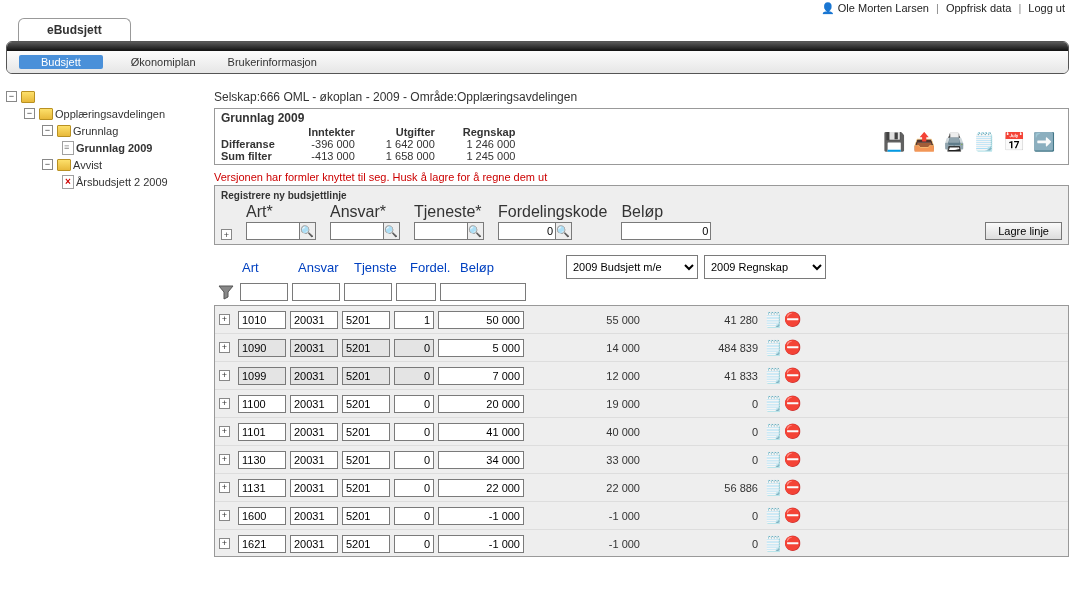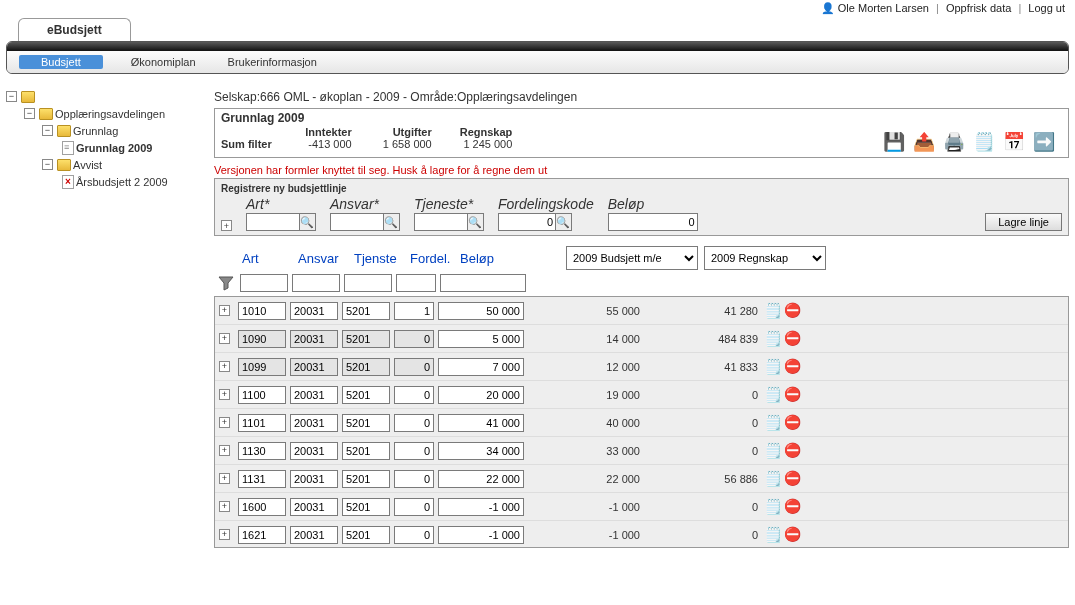--- a/index.html
+++ b/index.html
@@ -33,21 +33,21 @@
 .summary-table{ border-collapse:collapse; font-size:11px; }
 .summary-table td{ padding:0 10px 0 0; white-space:nowrap; }
 .summary-table td.n{ text-align:right; min-width:80px; padding-left:18px; }
 .summary-icons{ display:flex; gap:4px; align-items:center; padding-top:18px; padding-right:4px; }
 .sicon{ width:26px; height:26px; display:flex; align-items:center; justify-content:center; font-size:18px; }
 .warning-text{ color:#c00; margin-top:6px; }
 .newline-box{ border:1px solid #999; background:#eee; margin-top:2px; padding:4px 6px; }
 .newline-title{ font-weight:bold; font-size:10px; margin-bottom:2px; }
 .field-row{ display:flex; gap:14px; align-items:flex-end; }
 .field{ display:flex; flex-direction:column; }
-.field label{ font-size:14px; margin-bottom:1px;font-style:italic; }
+.field label{ font-size:16px; margin-bottom:1px; }
 .hgroup{ display:flex; }
 .txtin{ border:1px solid #7a7a7a; height:18px; padding:0 2px; font-size:11px; background:#fff; }
 .txtin.num{ text-align:right; }
 .lookup{ width:16px; height:18px; border:1px solid #7a7a7a; border-left:none; background:#eee; display:flex; align-items:center; justify-content:center; cursor:pointer; font-size:11px; }
 .plus-small{ width:11px; height:11px; border:1px solid #888; background:#fff; display:flex; align-items:center; justify-content:center; font-size:9px; color:#444; margin-top:14px; cursor:pointer; }
 .saveline-btn{ margin-left:auto; margin-top:12px; padding:2px 12px; background:linear-gradient(to bottom,#fafafa,#ddd); border:1px solid #777; cursor:pointer; font-size:11px; }
 .colheaders{ display:flex; gap:0; align-items:center; margin-top:10px; }
 .colheaders .ch{ color:#0040c0; font-size:13px; padding-left:2px; }
 .ch-art{ width:56px; margin-left:26px; }
 .ch-ansvar{ width:56px; }
@@ -162,20 +162,26 @@
         <div class="summary-title">Grunnlag 2009</div>
         <table class="summary-table">
           <tbody>
               <tr>
             <td></td>
             <td class="n th">Inntekter</td>
             <td class="n th">Utgifter</td>
             <td class="n th">Regnskap</td>
           </tr>
           <tr>
+                <td class="th">Differanse</td>
+                <td class="n">-396 000</td>
+                <td class="n">1 642 000</td>
+                <td class="n">1 246 000</td>
+              </tr>
+          <tr>
                 <td class="th">Sum filter</td>
                 <td class="n">-413 000</td>
                 <td class="n">1 658 000</td>
                 <td class="n">1 245 000</td>
               </tr>
         </tbody>
           </table>
       </div>
       <div class="summary-icons">
         <span class="sicon">💾</span>

